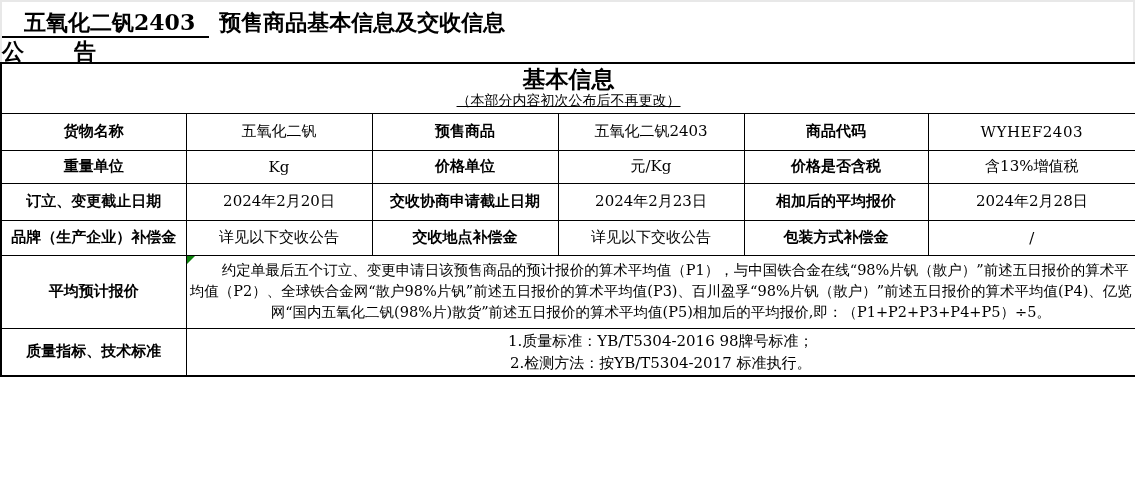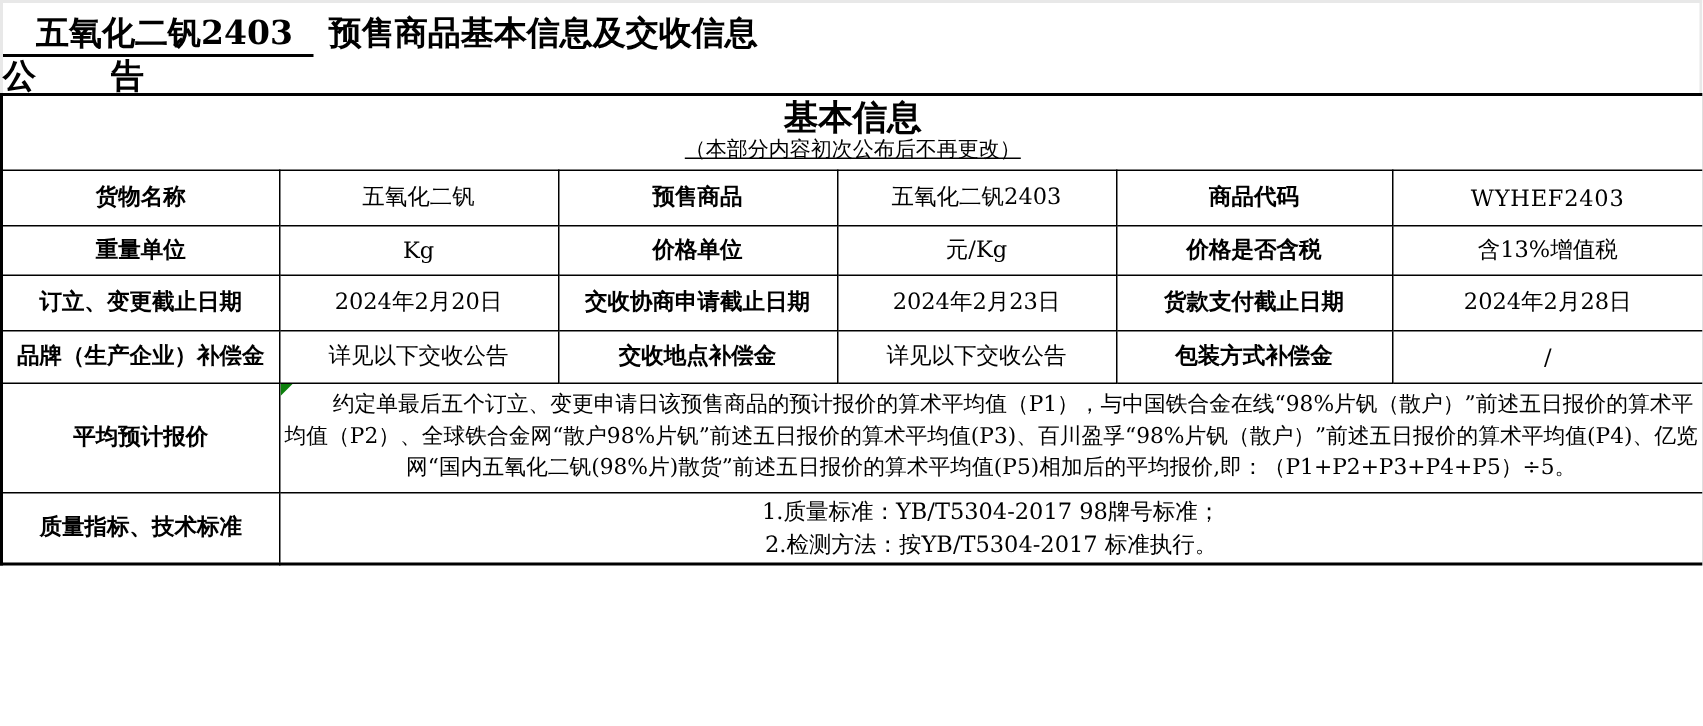--- a/index.html
+++ b/index.html
@@ -130,21 +130,21 @@
       <td class="lbl">价格是否含税</td>
       <td>含13%增值税</td>
     </tr>
 
 
     <tr class="h37">
       <td class="lbl">订立、变更截止日期</td>
       <td>2024年2月20日</td>
       <td class="lbl">交收协商申请截止日期</td>
       <td>2024年2月23日</td>
-      <td class="lbl">货款支付截止日期</td>
+      <td class="lbl">相加后的平均报价</td>
       <td>2024年2月28日</td>
     </tr>
 
 
     <tr class="h35">
       <td class="lbl">品牌（生产企业）补偿金</td>
       <td>详见以下交收公告</td>
       <td class="lbl">交收地点补偿金</td>
       <td>详见以下交收公告</td>
       <td class="lbl">包装方式补偿金</td>
@@ -155,20 +155,20 @@
       <td class="lbl">平均预计报价</td>
       <td class="longtext" colspan="5">
         <span class="corner-marker"></span>
         <div class="indent2">约定单最后五个订立、变更申请日该预售商品的预计报价的算术平均值（P1），与中国铁合金在线“98%片钒（散户）”前述五日报价的算术平均值（P2）、全球铁合金网“散户98%片钒”前述五日报价的算术平均值(P3)、百川盈孚“98%片钒（散户）”前述五日报价的算术平均值(P4)、亿览网“国内五氧化二钒(98%片)散货”前述五日报价的算术平均值(P5)相加后的平均报价,即：（P1+P2+P3+P4+P5）÷5。</div>
       </td>
     </tr>
 
     <tr class="h52">
       <td class="lbl">质量指标、技术标准</td>
       <td class="lefttext" colspan="5">
-        <div>1.质量标准：YB/T5304-2017 98牌号标准；</div>
+        <div>1.质量标准：YB/T5304-2016 98牌号标准；</div>
         <div>2.检测方法：按YB/T5304-2017 标准执行。</div>
       </td>
     </tr>
   </tbody>
     </table>
 
 </div>
 
 </body></html>

